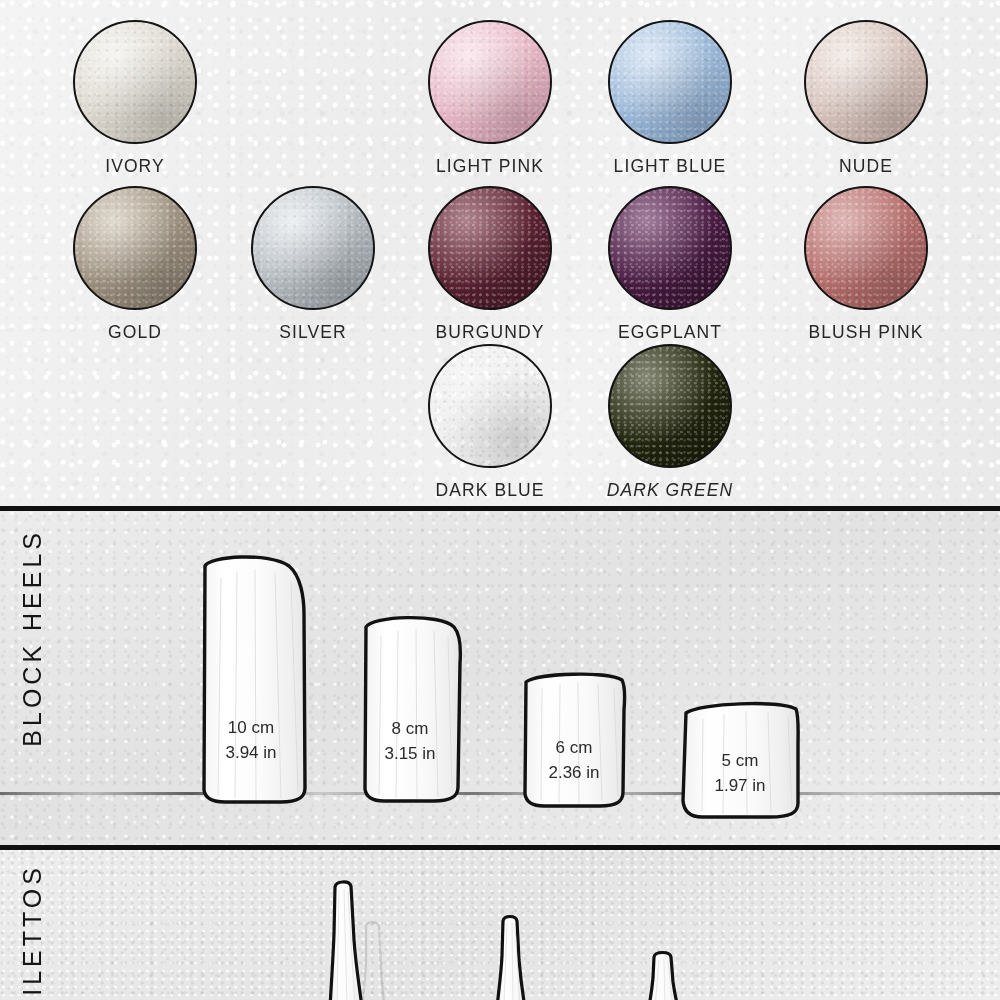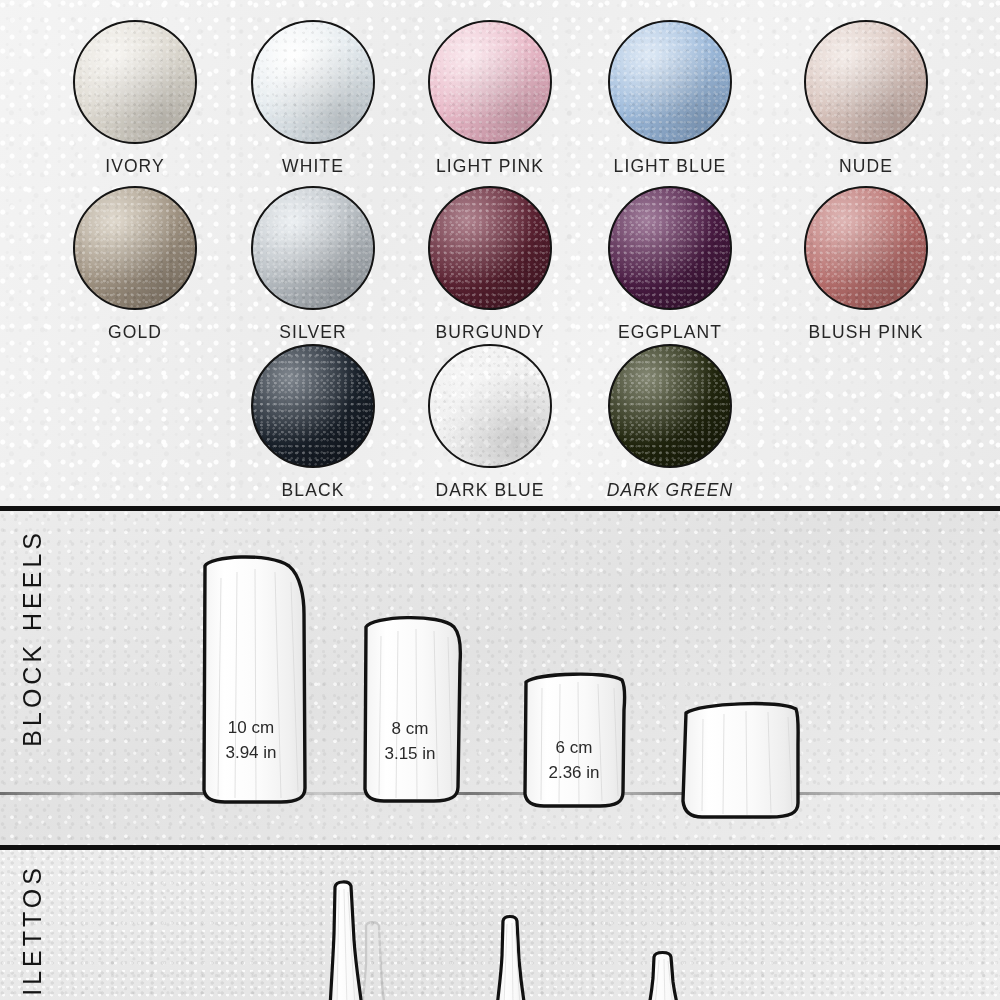--- a/index.html
+++ b/index.html
@@ -203,26 +203,20 @@
 
   <div id="swatch-section" class="paper">
 
     <div class="swatch-row" id="swatch-row-0">
       <div class="swatch-cell" style="left:47px;">
         <div class="swatch-disc" style="background:radial-gradient(circle at 34% 28%, #f1eee8 0%, #ddd9d0 52%, #c6c1b6 100%);">
           <span class="swatch-grain"></span>
         </div>
         <div class="swatch-label">IVORY</div>
       </div>
-      <div class="swatch-cell" style="left:225px;">
-        <div class="swatch-disc" style="background:radial-gradient(circle at 34% 28%, #ffffff 0%, #e3eaee 52%, #c3ced6 100%);">
-          <span class="swatch-grain"></span>
-        </div>
-        <div class="swatch-label">WHITE</div>
-      </div>
       <div class="swatch-cell" style="left:402px;">
         <div class="swatch-disc" style="background:radial-gradient(circle at 34% 28%, #f6d9e2 0%, #e9b9c8 52%, #cf93a7 100%);">
           <span class="swatch-grain"></span>
         </div>
         <div class="swatch-label">LIGHT PINK</div>
       </div>
       <div class="swatch-cell" style="left:582px;">
         <div class="swatch-disc" style="background:radial-gradient(circle at 34% 28%, #c6d9ee 0%, #9dbadb 52%, #7c9cc2 100%);">
           <span class="swatch-grain"></span>
         </div>
@@ -263,26 +257,20 @@
       </div>
       <div class="swatch-cell" style="left:778px;">
         <div class="swatch-disc" style="background:radial-gradient(circle at 34% 28%, #c98684 0%, #b76f6d 52%, #9a5654 100%);">
           <span class="swatch-grain"></span>
         </div>
         <div class="swatch-label">BLUSH PINK</div>
       </div>
     </div>
 
     <div class="swatch-row" id="swatch-row-2">
-      <div class="swatch-cell" style="left:225px;">
-        <div class="swatch-disc" style="background:radial-gradient(circle at 34% 28%, #2c3744 0%, #1b232d 52%, #0d1118 100%);">
-          <span class="swatch-grain"></span>
-        </div>
-        <div class="swatch-label">BLACK</div>
-      </div>
       <div class="swatch-cell" style="left:402px;">
         <div class="swatch-disc" style="background:radial-gradient(circle at 34% 28%, #2a4straight 0%, #1a3250 52%, #0d1d30 100%);">
           <span class="swatch-grain"></span>
         </div>
         <div class="swatch-label">DARK BLUE</div>
       </div>
       <div class="swatch-cell" style="left:582px;font-style:italic;">
         <div class="swatch-disc" style="background:radial-gradient(circle at 34% 28%, #343a18 0%, #23280f 52%, #141707 100%);">
           <span class="swatch-grain"></span>
         </div>
@@ -390,20 +378,24 @@
         </defs>
         <path d="M16,16 C30,6 110,3 126,12 C129,20 128,34 128,48 L128,106 C128,116 120,120 100,120 L32,120 C20,120 14,114 13,104 Z" fill="url(#bg4)" stroke="#121212" stroke-width="3.4" stroke-linejoin="round"></path>
         <g stroke="#d8d8d8" stroke-width="1" opacity=".75">
           <path d="M33,22 L32,114"></path>
             <path d="M54,17 L53,117"></path>
           <path d="M76,14 L77,118"></path>
             <path d="M98,15 L101,116"></path>
           <path d="M118,20 L122,110"></path>
         </g>
       </svg>
+      <div class="heel-text" style="top:52px;">
+        <div>5 cm</div>
+        <div>1.97 in</div>
+      </div>
     </div>
   </div>
 
   <div class="divider" id="divider-2"></div>
 
   <div id="stiletto-section" class="paper">
 
     <div class="vert-label" id="stilettos-label">STILETTOS</div>
 
     <div class="stiletto" style="left:318px; top:28px;">

